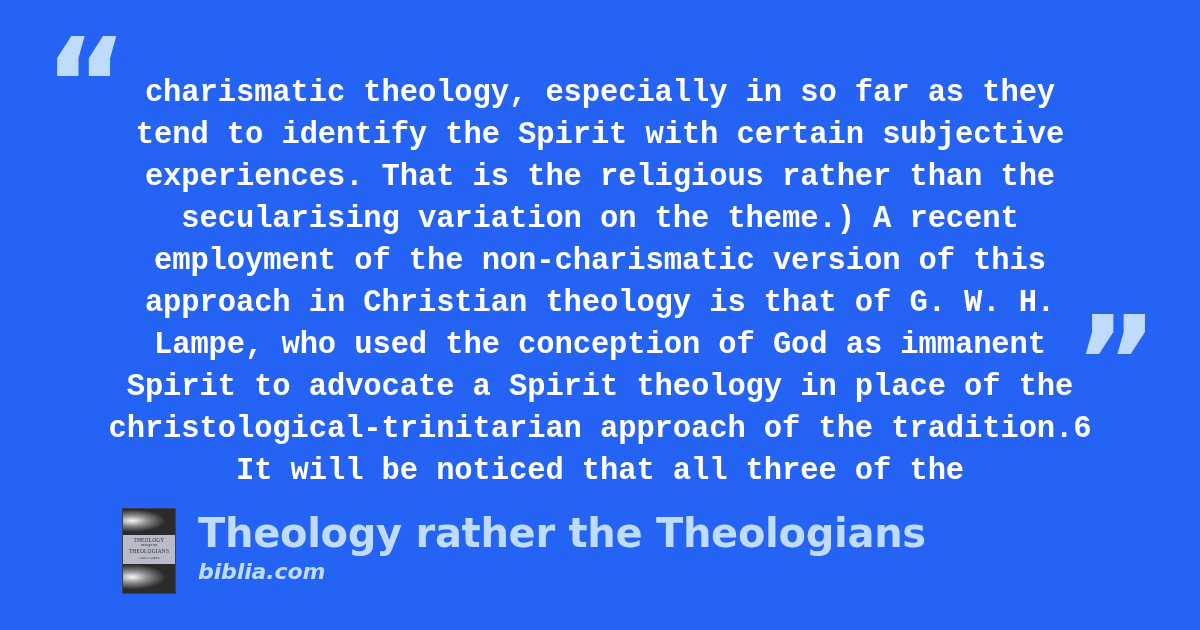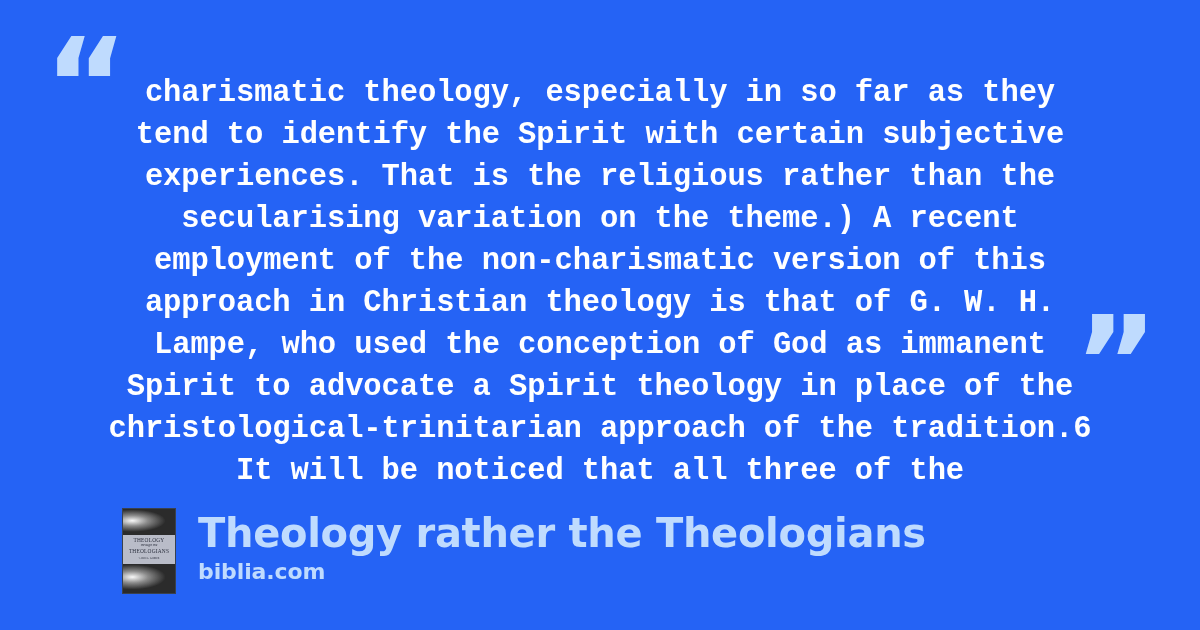--- a/index.html
+++ b/index.html
@@ -156,20 +156,21 @@
   }
 
   #site-name {
     color: #bfdbfe;
     font-family: "DejaVu Sans", sans-serif;
     font-weight: 700;
     font-size: 22px;
     line-height: 28px;
     margin-top: 2px;
     letter-spacing: -0.1px;
+    font-style: italic;
   }
 </style>
 </head>
 <body>
 
 <div id="quote-card">
 
   <span id="quote-mark-open" class="quote-mark">“</span>
 
   <div id="quote-body">

